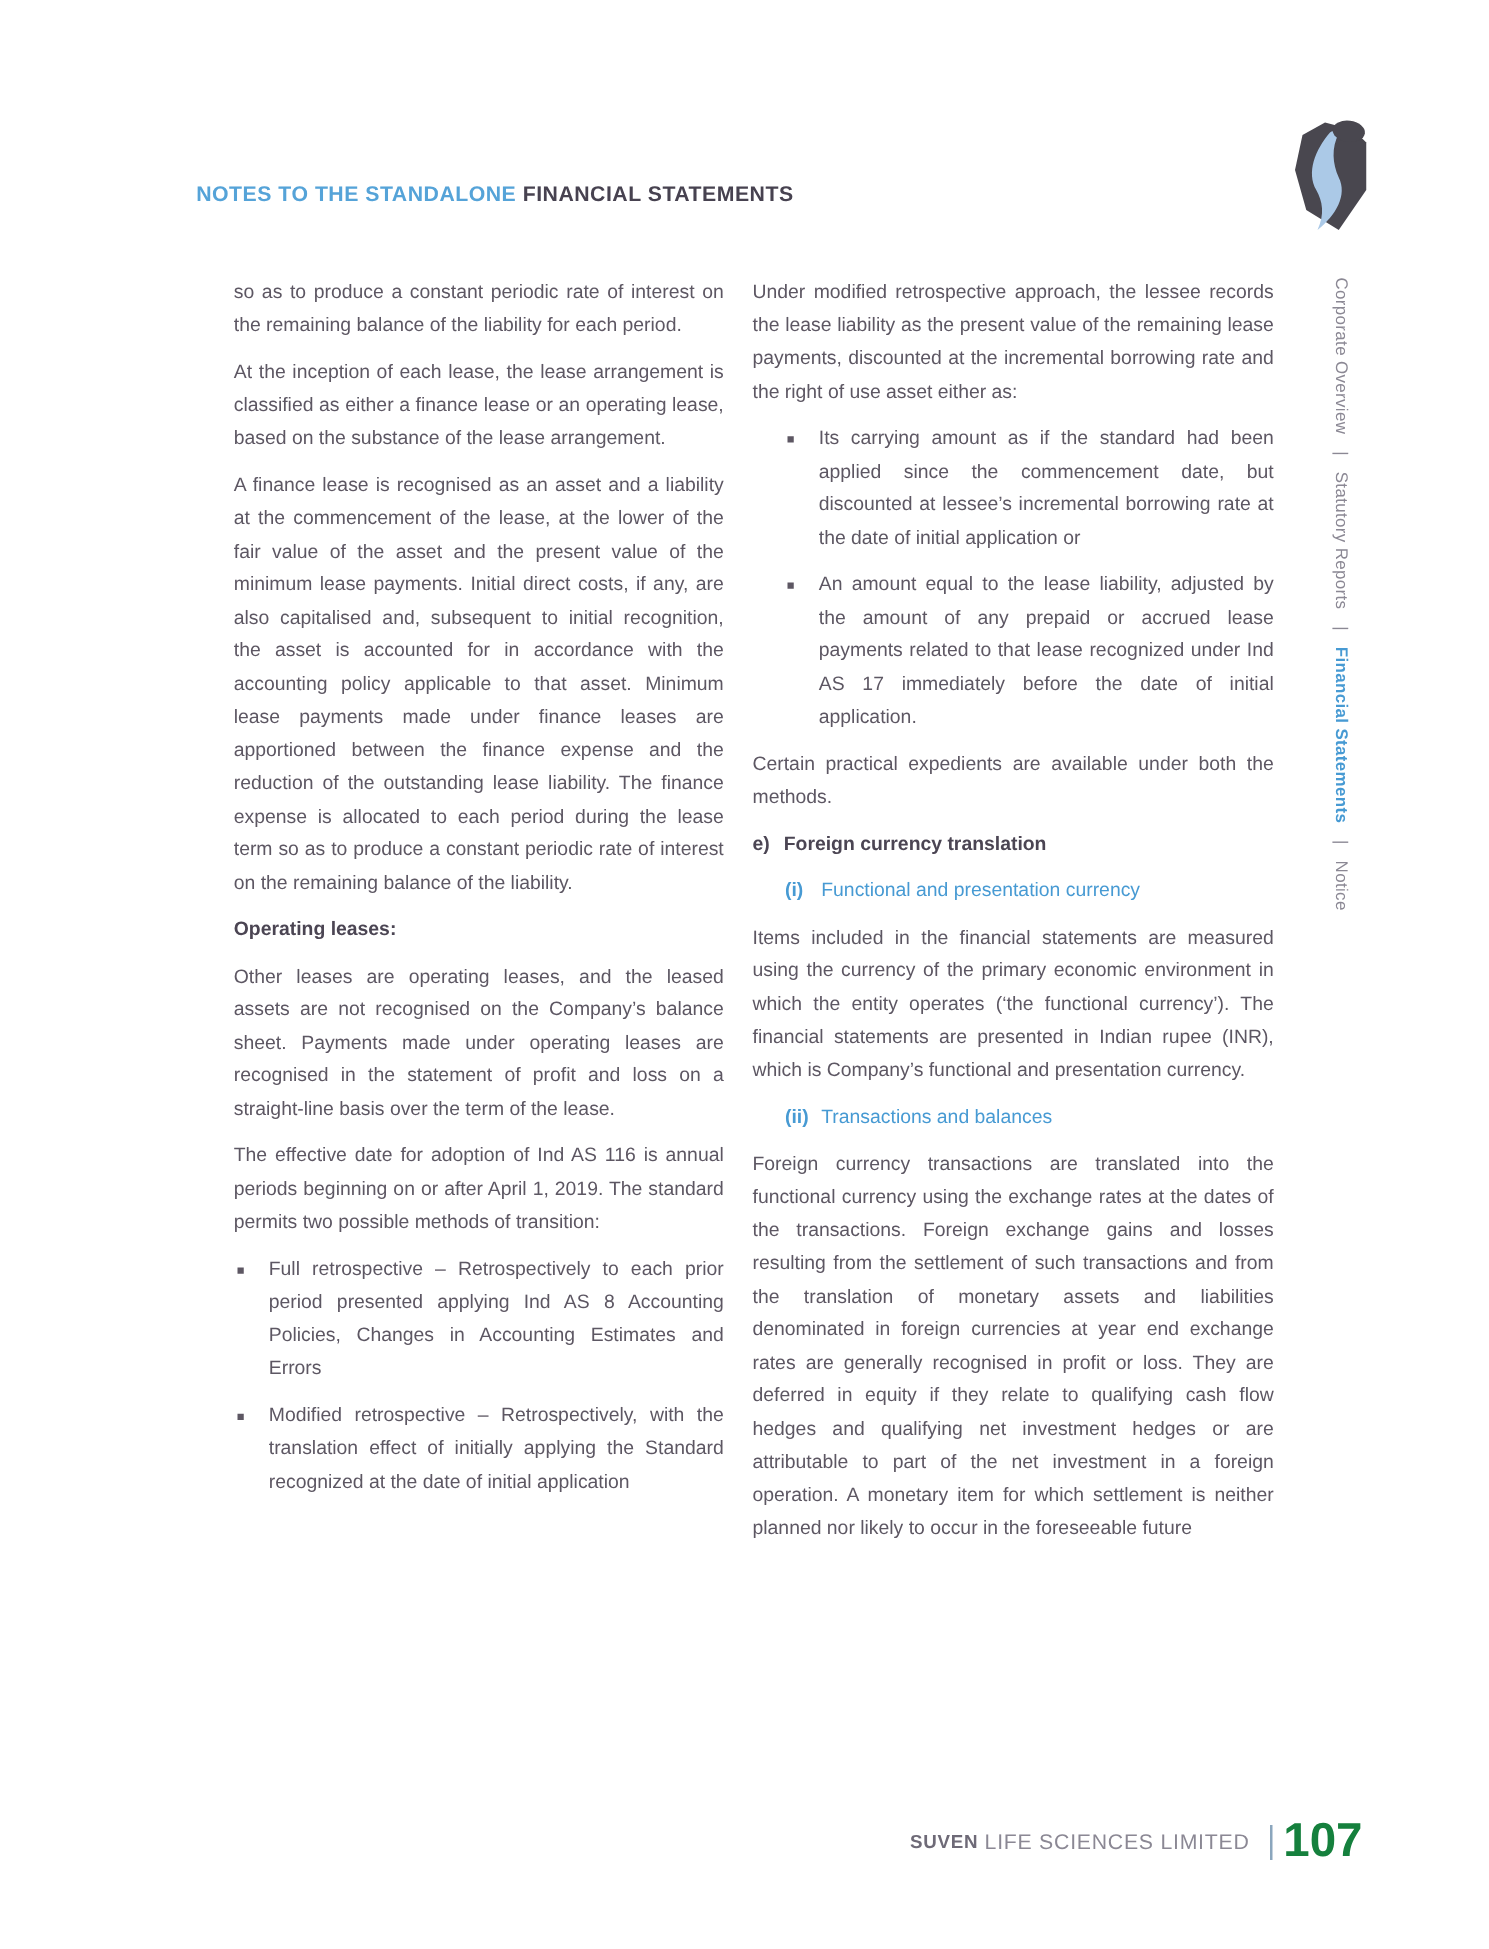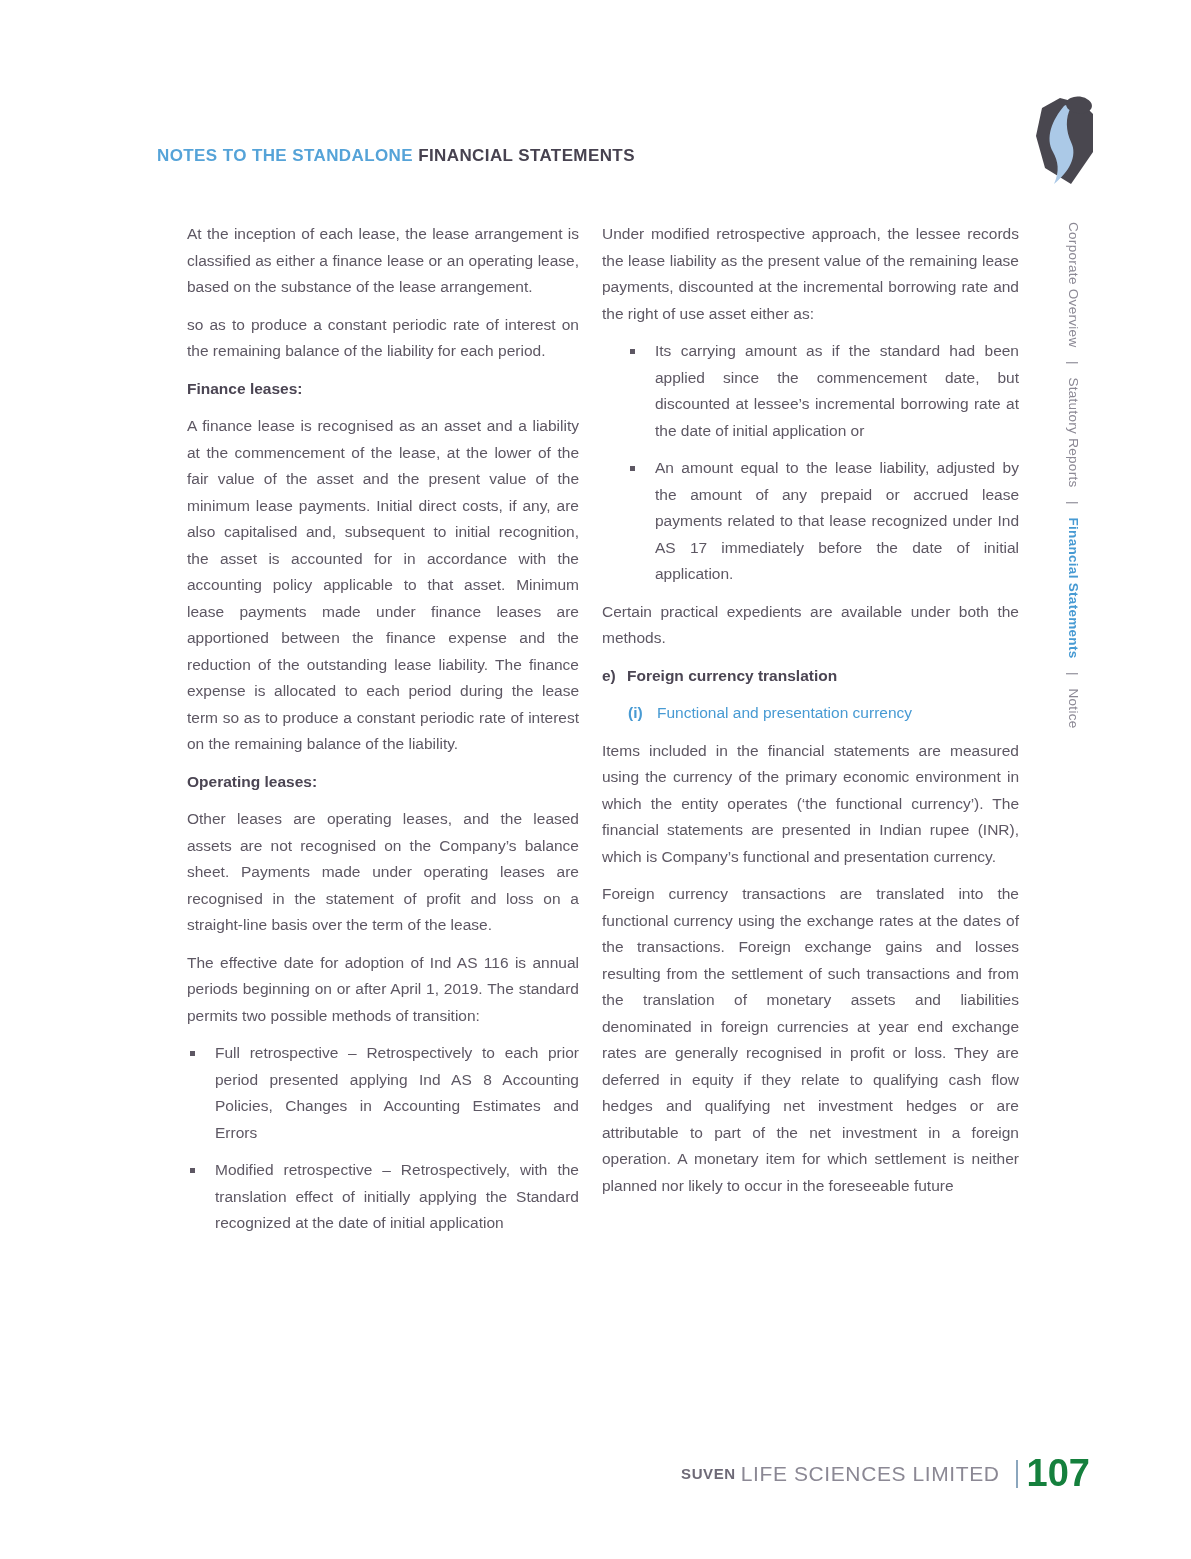--- a/index.html
+++ b/index.html
@@ -57,21 +57,21 @@
   .side .sep{margin:9px 0;color:#8b8894;}
   .side .active{color:#479ad3;font-weight:bold;}
   
   .foot{
     position:absolute;top:1452px;right:101px;
     display:flex;align-items:center;
     white-space:nowrap;
     text-align:right;
   }
   .foot .co-b{font-size:15px;font-weight:bold;color:#6e6a77;letter-spacing:.6px;}
-  .foot .co-r{font-size:21px;color:#8b8894;letter-spacing:.6px;margin-left:5px;}
+  .foot .co-r{font-size:17px;color:#8b8894;letter-spacing:.6px;margin-left:5px;}
   .foot .fbar{display:inline-block;width:2px;height:28px;background:#8ba6bd;margin:0 9px 0 16px;}
   .foot .pgno{font-size:38px;font-weight:bold;color:#15803d;}
 </style>
 </head>
 <body>
 
 <div class="page">
 
   <div class="hdr">
     <span class="t1">NOTES TO THE STANDALONE</span>
@@ -80,23 +80,22 @@
 
   <div class="logo">
     <svg width="64" height="94" viewBox="0 0 64 94" xmlns="http://www.w3.org/2000/svg">
       <path d="M27,4 L50,10 L60,20 L60,58 L38,90 L12,74 L3,42 L9,14 Z" fill="#49474f"></path>
       <path d="M31,12 C19,26 12,44 20,58 C25,67 27,77 21,90 C36,78 45,62 38,48 C33,37 32,24 38,13 C36,11 33,10 31,12 Z" fill="#abc9e7"></path>
       <ellipse cx="46" cy="11" rx="13" ry="8.5" fill="#49474f" transform="rotate(7 46 11)"></ellipse>
     </svg>
   </div>
 
   <div class="col col-left">
+    <p>so as to produce a constant periodic rate of interest on the remaining balance of the liability for each period.</p>
     <p>At the inception of each lease, the lease arrangement is classified as either a finance lease or an operating lease, based on the substance of the lease arrangement.</p>
-    <p>so as to produce a constant periodic rate of interest on the remaining balance of the liability for each period.</p>
-    <p class="h-dark">Finance leases:</p>
     <p>A finance lease is recognised as an asset and a liability at the commencement of the lease, at the lower of the fair value of the asset and the present value of the minimum lease payments. Initial direct costs, if any, are also capitalised and, subsequent to initial recognition, the asset is accounted for in accordance with the accounting policy applicable to that asset. Minimum lease payments made under finance leases are apportioned between the finance expense and the reduction of the outstanding lease liability. The finance expense is allocated to each period during the lease term so as to produce a constant periodic rate of interest on the remaining balance of the liability.</p>
     <p class="h-dark">Operating leases:</p>
     <p>Other leases are operating leases, and the leased assets are not recognised on the Company’s balance sheet. Payments made under operating leases are recognised in the statement of profit and loss on a straight-line basis over the term of the lease.</p>
     <p>The effective date for adoption of Ind AS 116 is annual periods beginning on or after April 1, 2019. The standard permits two possible methods of transition:</p>
     <div class="brow">
       <span class="bmark">
           <span class="sq"></span>
         </span>
       <span class="btext">Full retrospective – Retrospectively to each prior period presented applying Ind AS 8 Accounting Policies, Changes in Accounting Estimates and Errors</span>
     </div>
@@ -125,20 +124,24 @@
     <p class="rc-certain">Certain practical expedients are available under both the methods.</p>
     <div class="erow">
       <span class="emark">e)</span>
       <span class="etitle">Foreign currency translation</span>
     </div>
     <div class="subrow">
       <span class="submark">(i)</span>
       <span class="subtitle">Functional and presentation currency</span>
     </div>
     <p class="rc-para">Items included in the financial statements are measured using the currency of the primary economic environment in which the entity operates (‘the functional currency’). The financial statements are presented in Indian rupee (INR), which is Company’s functional and presentation currency.</p>
+    <div class="subrow">
+      <span class="submark">(ii)</span>
+      <span class="subtitle">Transactions and balances</span>
+    </div>
     <p class="rc-para">Foreign currency transactions are translated into the functional currency using the exchange rates at the dates of the transactions. Foreign exchange gains and losses resulting from the settlement of such transactions and from the translation of monetary assets and liabilities denominated in foreign currencies at year end exchange rates are generally recognised in profit or loss. They are deferred in equity if they relate to qualifying cash flow hedges and qualifying net investment hedges or are attributable to part of the net investment in a foreign operation. A monetary item for which settlement is neither planned nor likely to occur in the foreseeable future</p>
   </div>
 
   <div class="side">
     <span>Corporate Overview</span>
     <span class="sep">|</span>
     <span>Statutory Reports</span>
     <span class="sep">|</span>
     <span class="active">Financial Statements</span>
     <span class="sep">|</span>

